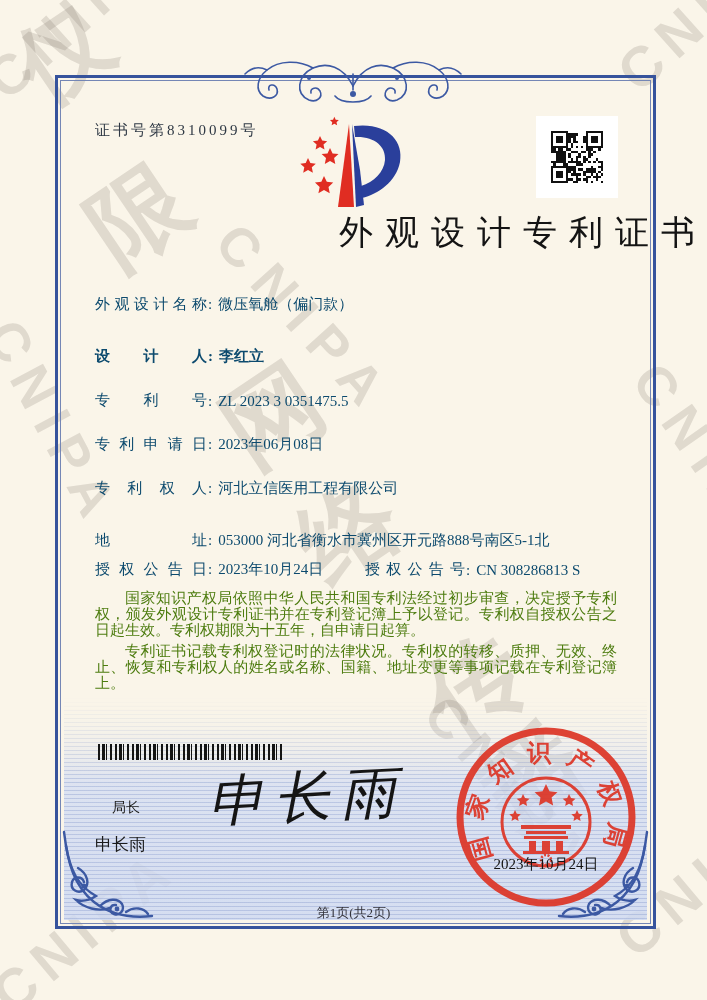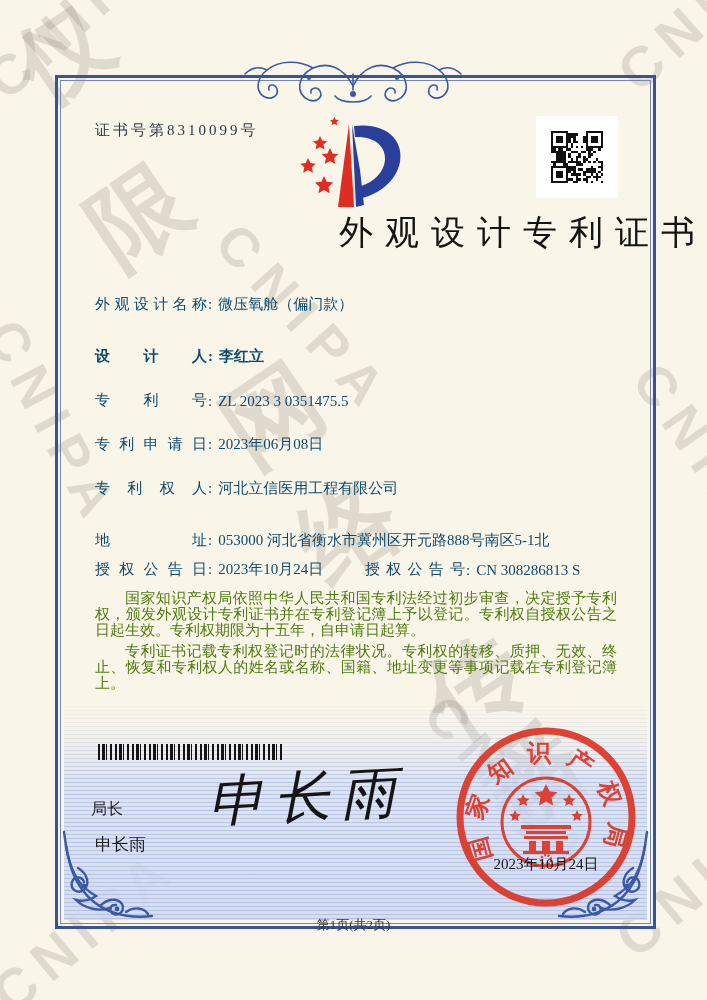--- a/index.html
+++ b/index.html
@@ -54,32 +54,32 @@
   .grp2{position:absolute;left:270px;top:0;}
   
   .paras{position:absolute;left:95px;top:590px;width:522px;font-size:15px;line-height:16px;
          color:#4d7c0f;text-align:justify;z-index:5;}
   .paras p{margin:0 0 5px 0;text-indent:2em;}
   
   .barcode{position:absolute;left:98px;top:744px;width:186px;height:16px;z-index:5;
      background:repeating-linear-gradient(90deg,#141414 0 2px,transparent 2px 4px,
         #141414 4px 7px,transparent 7px 8px,#141414 8px 9px,transparent 9px 12px,
         #141414 12px 14px,transparent 14px 17px);}
-  .director-title{position:absolute;left:91px;top:799px;font-size:16px;z-index:5;
+  .director-title{position:absolute;left:112px;top:799px;font-size:14px;z-index:5;
      font-family:"Liberation Sans","DejaVu Sans",sans-serif;color:#1c1c1c;}
   .director-name{position:absolute;left:95px;top:833px;font-size:17px;z-index:5;
      font-family:"Liberation Sans","DejaVu Sans",sans-serif;color:#1c1c1c;}
   .autograph{position:absolute;left:208px;top:760px;font-size:56px;letter-spacing:10px;
      color:#151515;transform:rotate(-3deg);font-style:italic;z-index:5;
      font-family:"DejaVu Serif","Liberation Serif",serif;}
   .seal{position:absolute;left:451px;top:722px;width:190px;height:190px;z-index:6;opacity:0.93;}
   .seal-date{position:absolute;left:466px;top:855px;width:160px;text-align:center;
      font-size:15px;color:#141414;z-index:7;}
   .pageno{position:absolute;left:0;top:904px;width:100%;text-align:center;font-size:13px;
-     color:#33333b;z-index:7;margin-top:12px;}
+     color:#33333b;z-index:7;}
   .note{position:absolute;left:0;top:941px;width:100%;text-align:center;font-size:16px;
      letter-spacing:4px;color:#2e2e36;z-index:5;}
 </style>
 </head>
 <body>
 
 <div class="page">
 
   <div class="wm wm1">CNIPA</div>
   <div class="wm wm2">仅</div>

